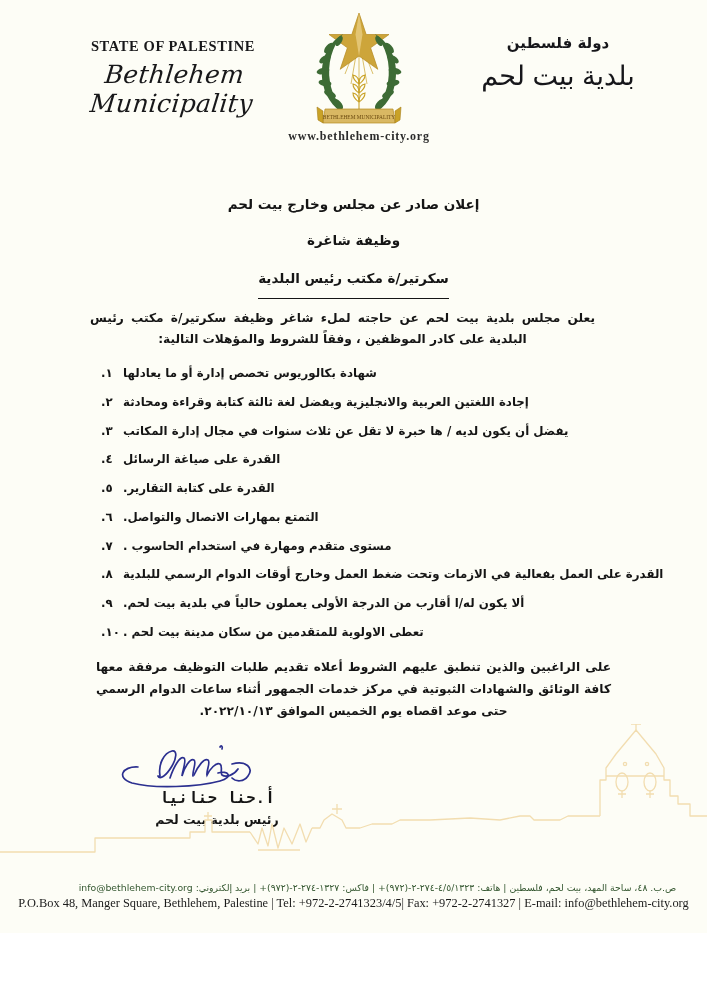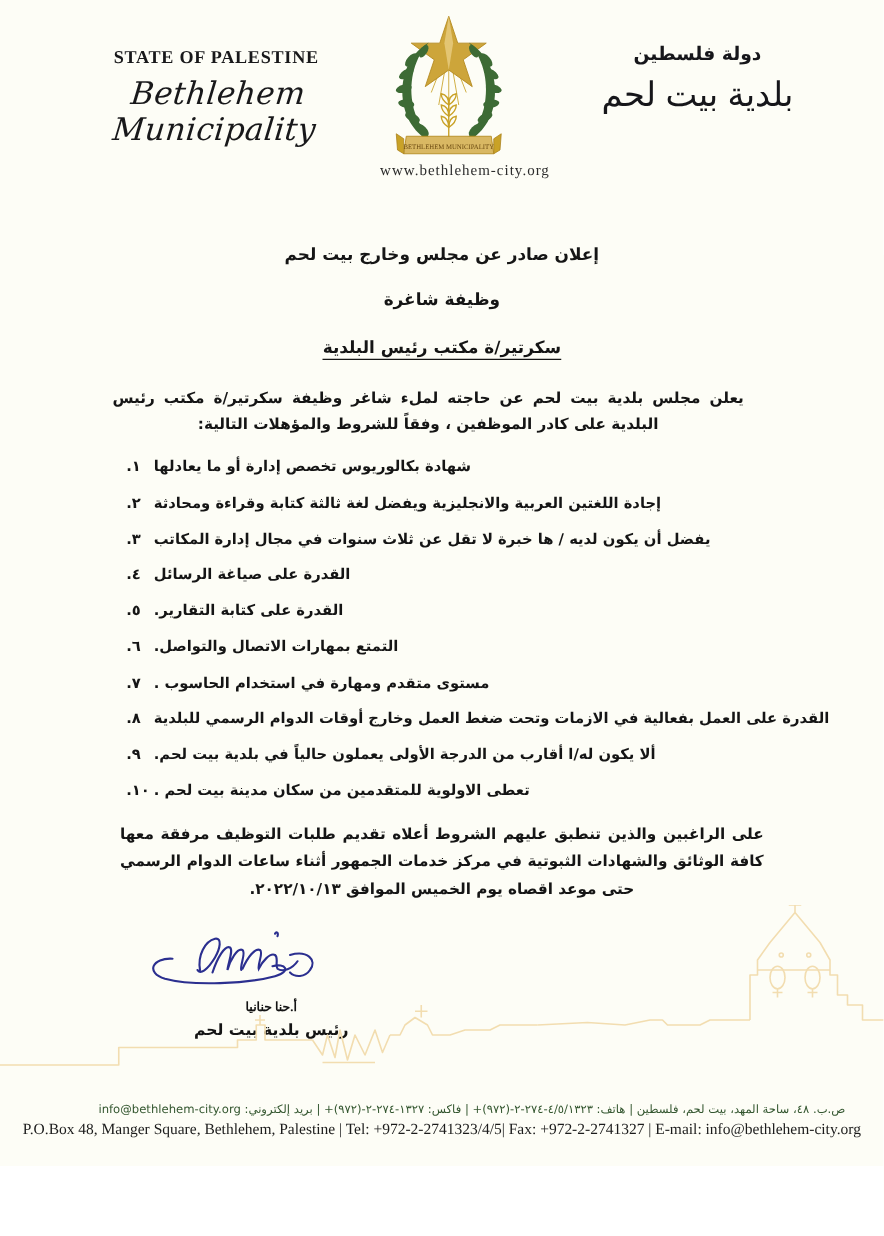--- a/index.html
+++ b/index.html
@@ -74,26 +74,26 @@
   
   .emblem {
     position: absolute;
     left: 299px;
     top: 8px;
     width: 120px;
     height: 120px;
   }
   .emblem-url {
     position: absolute;
-    left: 266px;
+    left: 253px;
     top: 129px;
     width: 212px;
     text-align: center;
     font-family: "Liberation Serif", "DejaVu Serif", serif;
-    font-weight: normal;
+    font-weight: bold;
     font-size: 12px;
     letter-spacing: 0.8px;
     color: #2c2c2c;
   }
 
   
   .body-wrap {
     position: absolute;
     top: 196px;
     left: 0;
@@ -116,21 +116,21 @@
     margin: 0 0 22px 0;
   }
   .job-title {
     text-align: center;
     font-size: 13.5px;
     font-weight: bold;
     margin: 0 0 22px 0;
   }
   .job-title span {
     border-bottom: 1.4px solid #151515;
-    padding-bottom: 1px;
+    padding-bottom: 12px;
   }
   .intro {
     margin: 0 112px 14px 90px;
     font-size: 12.2px;
     font-weight: bold;
     line-height: 1.72;
     text-align: justify;
     text-align-last: center;
   }
   .req-list {
@@ -172,25 +172,25 @@
     left: 72px;
     width: 290px;
     text-align: center;
     direction: rtl;
   }
   .sig-mark {
     height: 44px;
     position: relative;
   }
   .sig-name {
-    font-family: Liberation Serif, serif;
-    font-size: 10px;
+    font-family: Liberation Mono, monospace;
+    font-size: 16px;
     font-weight: bold;
     color: #141414;
-    margin-top: 14px;
+    margin-top: 2px;
   }
   .sig-role {
     font-family: "DejaVu Sans", sans-serif;
     font-size: 12.5px;
     font-weight: bold;
     color: #141414;
     margin-top: 4px;
     letter-spacing: 1.5px;
   }
 

